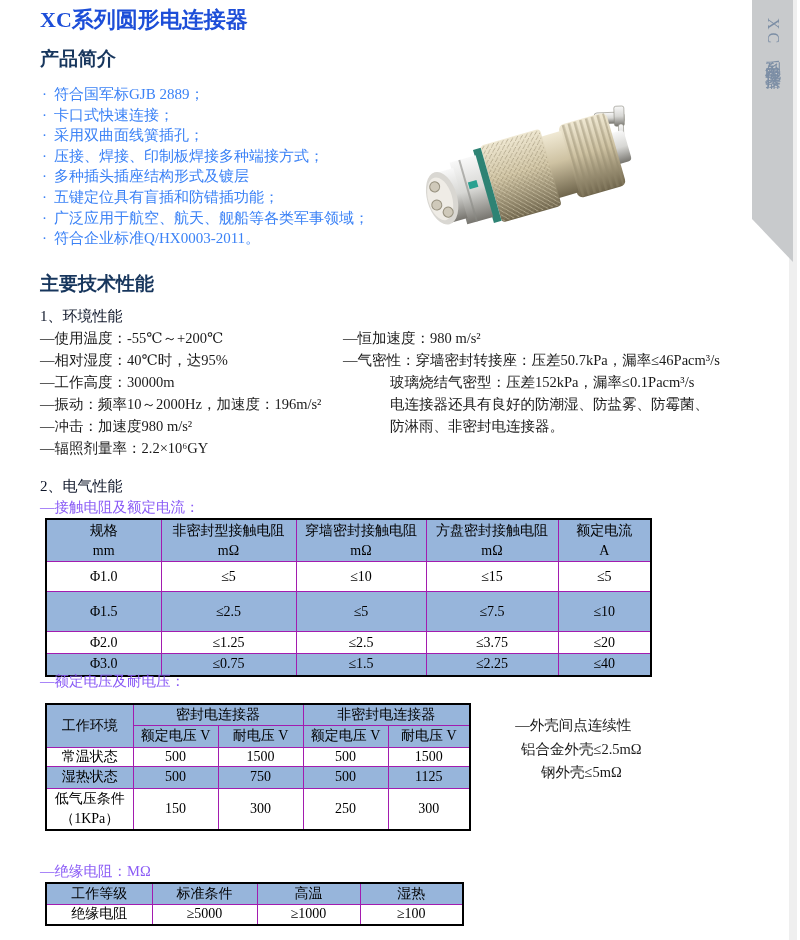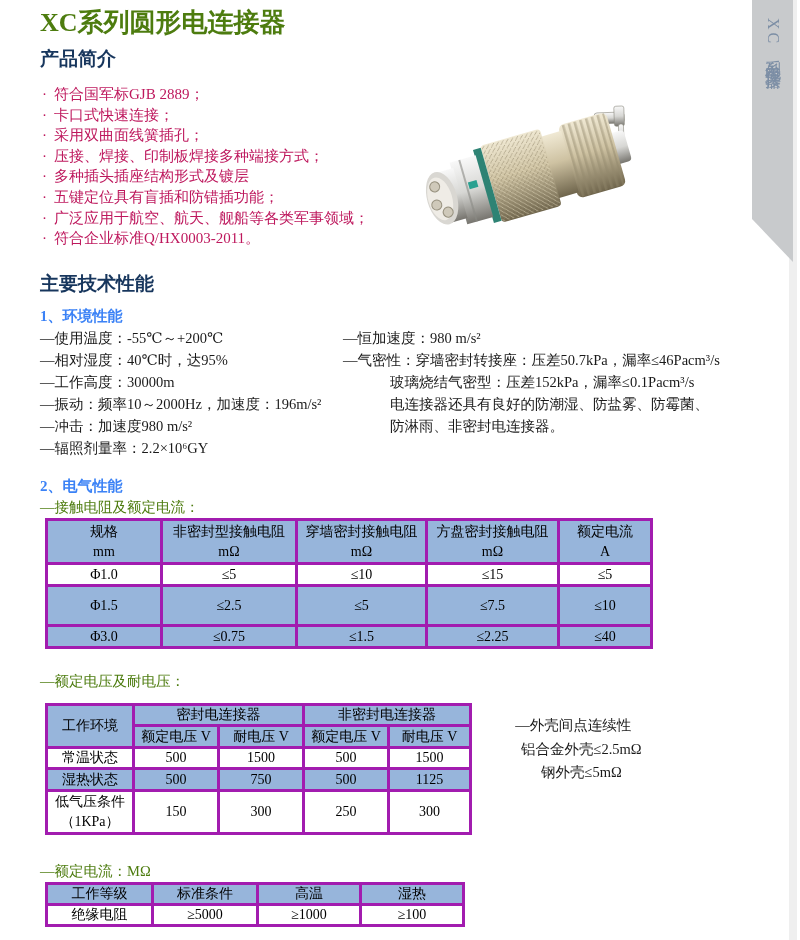--- a/index.html
+++ b/index.html
@@ -3,41 +3,41 @@
 <meta charset="utf-8">
 <style>
   html,body{margin:0;padding:0;background:#ffffff;}
   .page{
     position:relative;width:800px;height:940px;background:#ffffff;overflow:hidden;
     font-family:"Liberation Serif","DejaVu Serif",serif;color:#111;
   }
   .abs{position:absolute;}
 
   
-  .doc-title{left:40px;top:5px;font-size:26px;font-weight:bold;color:#4d7c0f;white-space:nowrap;}
+  .doc-title{left:40px;top:5px;font-size:22px;font-weight:bold;color:#1d4ed8;white-space:nowrap;}
   .sec-heading{font-size:19px;font-weight:bold;color:#17365D;white-space:nowrap;}
-  .sub-heading{font-size:15px;font-weight:bold;color:#3b82f6;white-space:nowrap;}
-
-  
-  .bullets{left:42px;top:84px;font-size:15px;line-height:20.6px;color:#be185d;}
+  .sub-heading{font-size:15px;font-weight:normal;color:#0f172a;white-space:nowrap;}
+
+  
+  .bullets{left:42px;top:84px;font-size:15px;line-height:20.6px;color:#3b82f6;}
   .bullet-item{white-space:nowrap;}
   .bullet-item::before{content:"·";margin-right:7px;}
 
   
   .env{font-size:14.5px;line-height:22px;color:#1a1a1a;}
   .env div{white-space:nowrap;}
   .env .indent{margin-left:47px;}
 
   
-  .tbl-label{font-size:14.5px;color:#4d7c0f;white-space:nowrap;}
+  .tbl-label{font-size:14.5px;color:#8b5cf6;white-space:nowrap;}
 
   
   table{border-collapse:collapse;table-layout:fixed;font-size:14px;text-align:center;color:#000;}
   table{border:2px solid #000;}
-  td{border:3px solid #a21caf;padding:0;overflow:hidden;}
+  td{border:1px solid #a21caf;padding:0;overflow:hidden;}
   .hd{background:#97B5DB;}
   .altrow td{background:#97B5DB;}
   .two span{display:block;line-height:20px;}
   .two{padding-top:1px;}
   .cell2 span{display:block;line-height:20px;}
 
   
   .note{font-size:14.5px;line-height:23.5px;color:#1a1a1a;}
   .note div{white-space:nowrap;text-align:center;}
   .note .indent{margin-left:16px;}
@@ -180,33 +180,40 @@
               <span>mΩ</span>
             </div>
           </td>
       <td class="hd">
             <div class="two">
               <span>额定电流</span>
               <span>A</span>
             </div>
           </td>
     </tr>
-    <tr style="height:22px;">
+    <tr style="height:30px;">
       <td>Φ1.0</td>
       <td>≤5</td>
       <td>≤10</td>
       <td>≤15</td>
       <td>≤5</td>
     </tr>
     <tr style="height:40px;" class="altrow">
       <td>Φ1.5</td>
       <td>≤2.5</td>
       <td>≤5</td>
       <td>≤7.5</td>
       <td>≤10</td>
+    </tr>
+    <tr style="height:22px;">
+      <td>Φ2.0</td>
+      <td>≤1.25</td>
+      <td>≤2.5</td>
+      <td>≤3.75</td>
+      <td>≤20</td>
     </tr>
     <tr style="height:22px;" class="altrow">
       <td>Φ3.0</td>
       <td>≤0.75</td>
       <td>≤1.5</td>
       <td>≤2.25</td>
       <td>≤40</td>
     </tr>
   </tbody>
     </table>
@@ -259,21 +266,21 @@
     </tr>
   </tbody>
     </table>
 
   <div class="abs note" style="left:505px;top:714px;">
     <div>—外壳间点连续性</div>
     <div class="indent">铝合金外壳≤2.5mΩ</div>
     <div class="indent">钢外壳≤5mΩ</div>
   </div>
 
-  <div class="abs tbl-label" style="left:40px;top:862px;">—额定电流：MΩ</div>
+  <div class="abs tbl-label" style="left:40px;top:862px;">—绝缘电阻：MΩ</div>
 
   <table class="abs" style="left:45px;top:882px;width:417px;">
     <colgroup>
       <col style="width:106px">
         <col style="width:105px">
         <col style="width:103px">
         <col style="width:103px">
     </colgroup>
     <tbody>
         <tr style="height:21px;">

